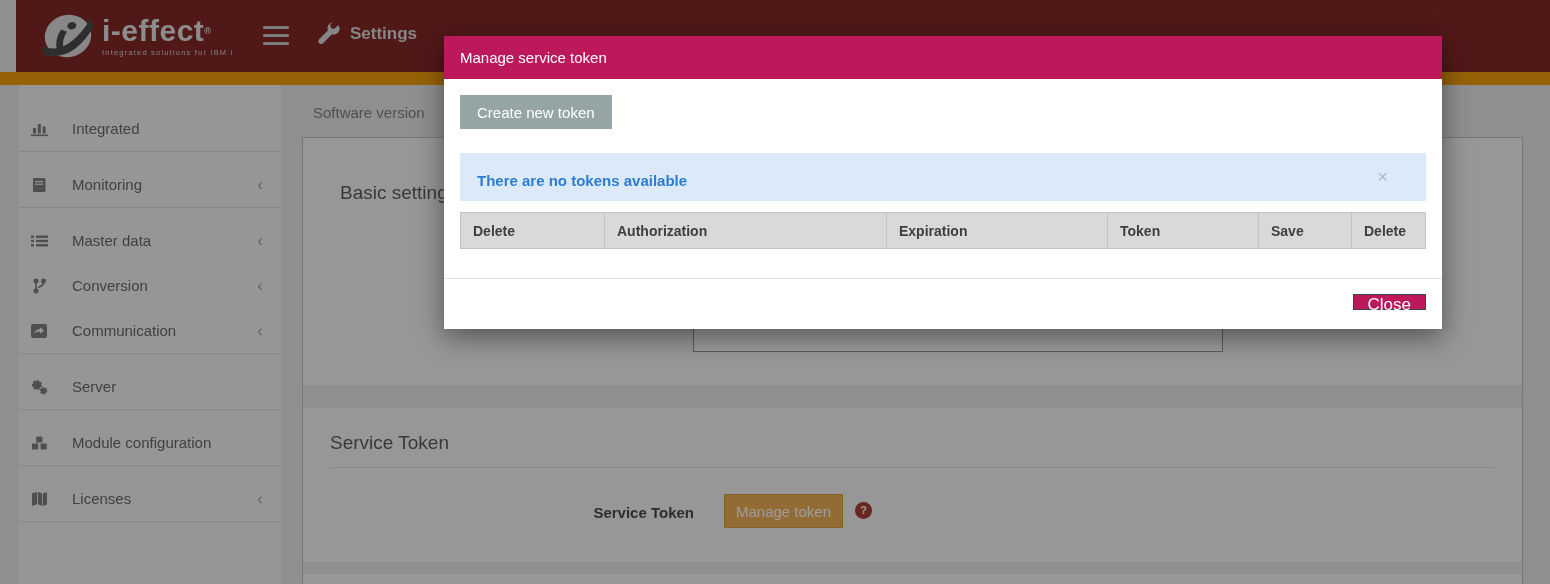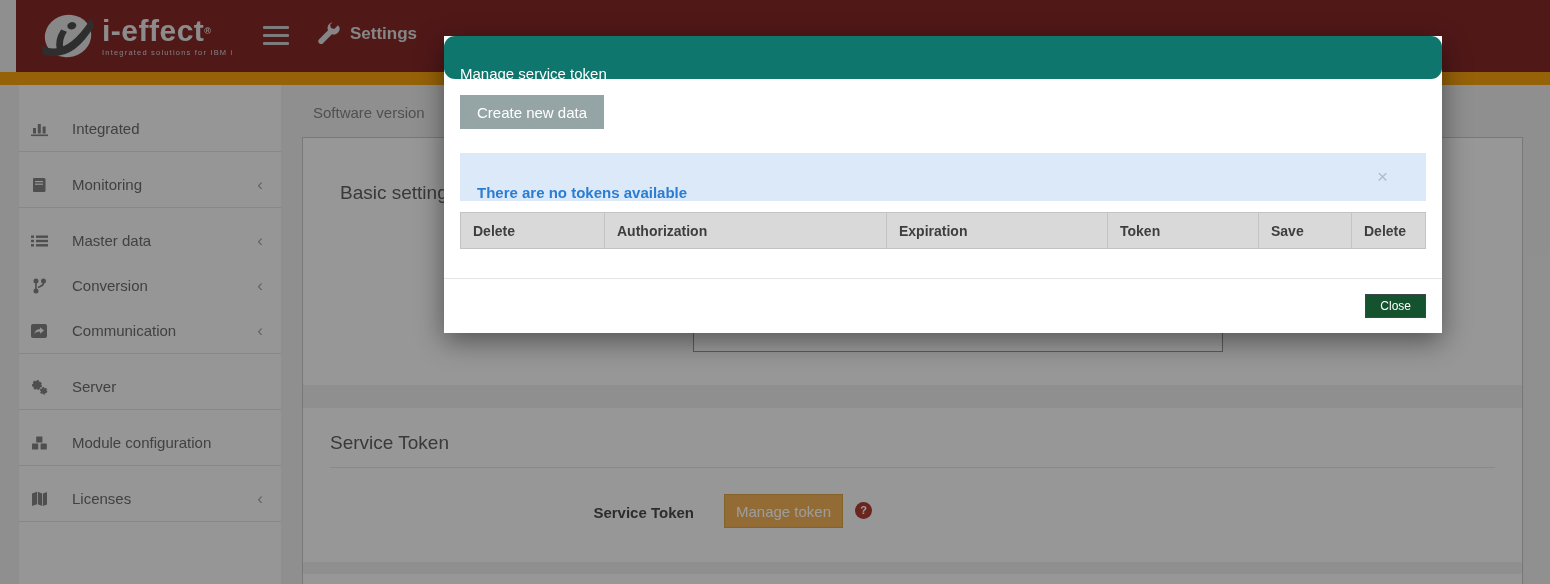--- a/index.html
+++ b/index.html
@@ -47,32 +47,32 @@
   .token-label { position:absolute; left:191px; top:96px; width:200px; text-align:right; font-size:15px; font-weight:bold; color:#3f3f3f; }
   .manage-btn { position:absolute; left:421px; top:86px; width:119px; height:34px; background:#f0ad4e; border:1px solid #d79b3c; color:#fff; font-size:15px; font-family:inherit; cursor:pointer; }
   .help-badge { position:absolute; left:552px; top:94px; width:17px; height:17px; border-radius:50%; background:#a93226; color:#fff; font-size:11px; font-weight:bold; text-align:center; line-height:17px; }
   .section-next { top:436px; height:11px; }
 
   
   .backdrop { position:absolute; inset:0; background:rgba(20,20,20,0.42); z-index:40; }
 
   
   .modal { position:absolute; left:444px; top:36px; width:998px; z-index:50; background:#fff; box-shadow:0 8px 26px rgba(0,0,0,0.45); }
-  .modal-header { height:43px; background:#0f766e; color:#fff; font-size:15px; line-height:43px; padding:16px 16px;border-radius:11px; }
+  .modal-header { height:43px; background:#be185d; color:#fff; font-size:15px; line-height:43px; padding:0 16px; }
   .modal-body { padding:16px 16px 0 16px; }
   .create-btn { height:34px; padding:0 17px; background:#95a5a6; border:none; color:#fff; font-size:15px; font-family:inherit; cursor:pointer; margin-bottom:24px; display:block; }
-  .alert { position:relative; height:48px; background:#dce9f8; padding:16px 17px; line-height:48px; margin-bottom:11px; }
+  .alert { position:relative; height:48px; background:#dce9f8; padding:4px 17px; line-height:48px; margin-bottom:11px; }
   .alert-text { font-size:15px; font-weight:bold; color:#2b7cd3; }
   .alert-close { position:absolute; right:38px; top:0; color:#b3bcc6; font-size:19px; line-height:48px; cursor:pointer; }
   table.token-table { width:100%; border-collapse:collapse; }
   .token-table th { height:36px; background:#d9d9d9; border:1px solid #c3c3c3; font-size:14px; font-weight:bold; color:#3e3e3e; text-align:left; padding:0 12px; }
   .col-issuer{width:144px;} .col-auth{width:282px;} .col-exp{width:221px;} .col-token{width:151px;} .col-save{width:93px;}
   .modal-spacer { height:29px; }
   .modal-footer { border-top:1px solid #e5e5e5; padding:15px 16px; text-align:right; }
-  .close-btn { height:24px; padding:0 14px; background:#14532d; border:1px solid #3c464d; color:#fff; font-size:12px; font-family:inherit; cursor:pointer; }
+  .close-btn { height:16px; padding:0 14px; background:#be185d; border:1px solid #3c464d; color:#fff; font-size:17px; font-family:inherit; cursor:pointer; }
 </style>
 </head>
 <body>
 
 <div class="screen">
 
   <div class="navbar">
     <div class="brand">
       <svg class="brand-logo" viewBox="0 0 48 48">
         <ellipse cx="24" cy="24" rx="21.5" ry="19.5" fill="#dcdcdc" transform="rotate(-14 24 24)"></ellipse>
@@ -217,21 +217,21 @@
       <div class="help-badge">?</div>
     </div>
     <div class="section section-next"></div>
   </div>
 
   <div class="backdrop"></div>
 
   <div class="modal">
     <div class="modal-header">Manage service token</div>
     <div class="modal-body">
-      <button class="create-btn">Create new data</button>
+      <button class="create-btn">Create new token</button>
       <div class="alert">
         <span class="alert-text">There are no tokens available</span>
         <span class="alert-close">×</span>
       </div>
       <table class="token-table">
         <thead>
           <tr>
             <th class="col-issuer">Delete</th>
             <th class="col-auth">Authorization</th>
             <th class="col-exp">Expiration</th>

